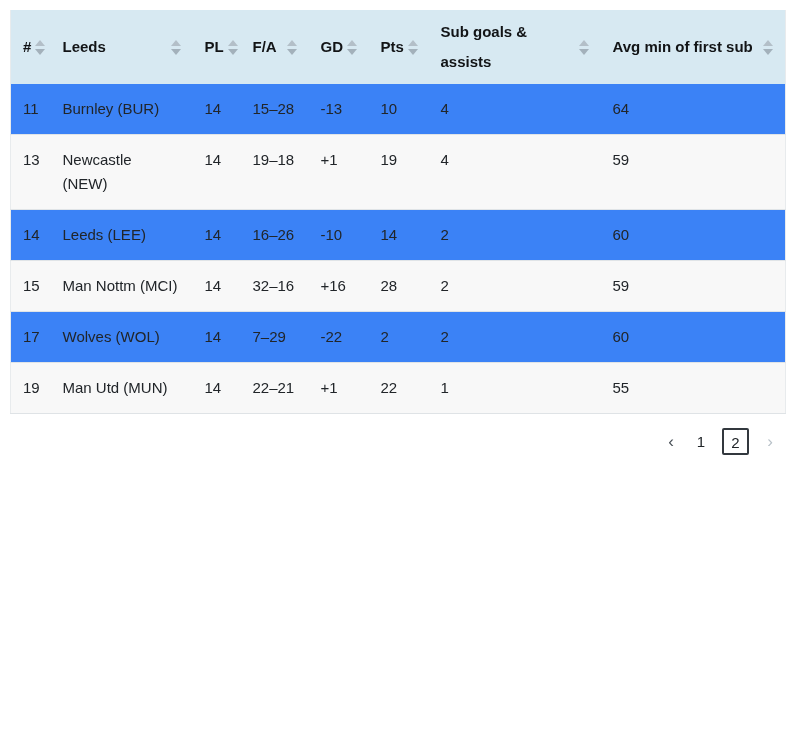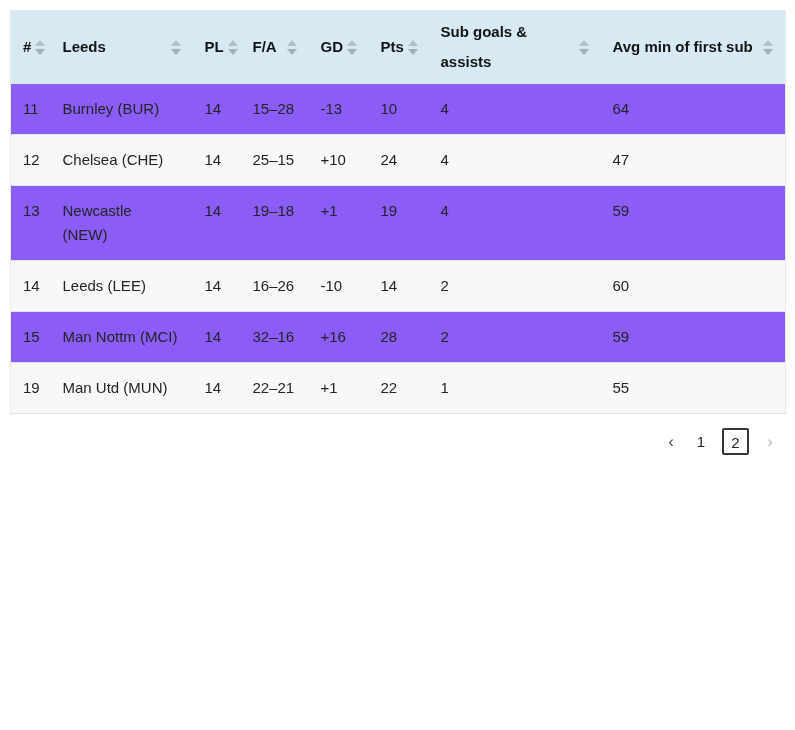--- a/index.html
+++ b/index.html
@@ -51,21 +51,21 @@
   .tri { width: 0; height: 0; border-left: 5px solid transparent; border-right: 5px solid transparent; }
   .tri-up   { border-bottom: 6px solid #b3bfc8; }
   .tri-down { border-top: 6px solid #a3b1bb; }
   tbody td {
     padding: 13px 12px;
     font-size: 15px;
     line-height: 24px;
     vertical-align: top;
     text-align: left;
   }
-  tbody tr { background: #8b5cf6; }
+  tbody tr { background: #3b82f6; }
   tbody tr:nth-child(even) { background: #f8f8f8; }
   tbody tr + tr td { border-top: 1px solid #e0e4e7; }
   .pagination {
     width: 775px;
     margin-top: 14px;
     display: flex;
     justify-content: flex-end;
     align-items: center;
     gap: 12px;
     padding-right: 6px;
@@ -189,30 +189,20 @@
         <td>11</td>
         <td>Burnley (BUR)</td>
         <td>14</td>
         <td>15–28</td>
         <td>-13</td>
         <td>10</td>
         <td>4</td>
         <td>64</td>
       </tr>
       <tr>
-        <td>12</td>
-        <td>Chelsea (CHE)</td>
-        <td>14</td>
-        <td>25–15</td>
-        <td>+10</td>
-        <td>24</td>
-        <td>4</td>
-        <td>47</td>
-      </tr>
-      <tr>
         <td>13</td>
         <td>Newcastle (NEW)</td>
         <td>14</td>
         <td>19–18</td>
         <td>+1</td>
         <td>19</td>
         <td>4</td>
         <td>59</td>
       </tr>
       <tr>
@@ -227,20 +217,30 @@
       </tr>
       <tr>
         <td>15</td>
         <td>Man Nottm (MCI)</td>
         <td>14</td>
         <td>32–16</td>
         <td>+16</td>
         <td>28</td>
         <td>2</td>
         <td>59</td>
+      </tr>
+      <tr>
+        <td>17</td>
+        <td>Wolves (WOL)</td>
+        <td>14</td>
+        <td>7–29</td>
+        <td>-22</td>
+        <td>2</td>
+        <td>2</td>
+        <td>60</td>
       </tr>
       <tr>
         <td>19</td>
         <td>Man Utd (MUN)</td>
         <td>14</td>
         <td>22–21</td>
         <td>+1</td>
         <td>22</td>
         <td>1</td>
         <td>55</td>

